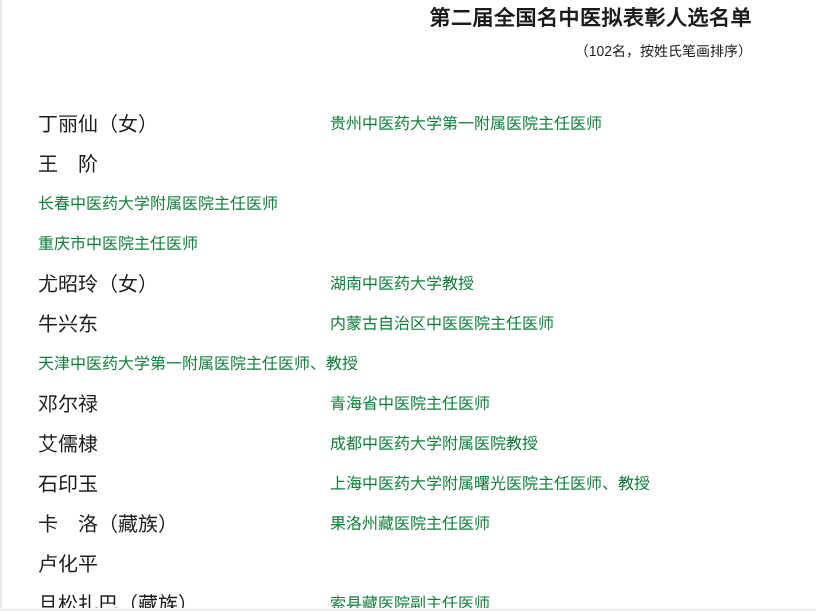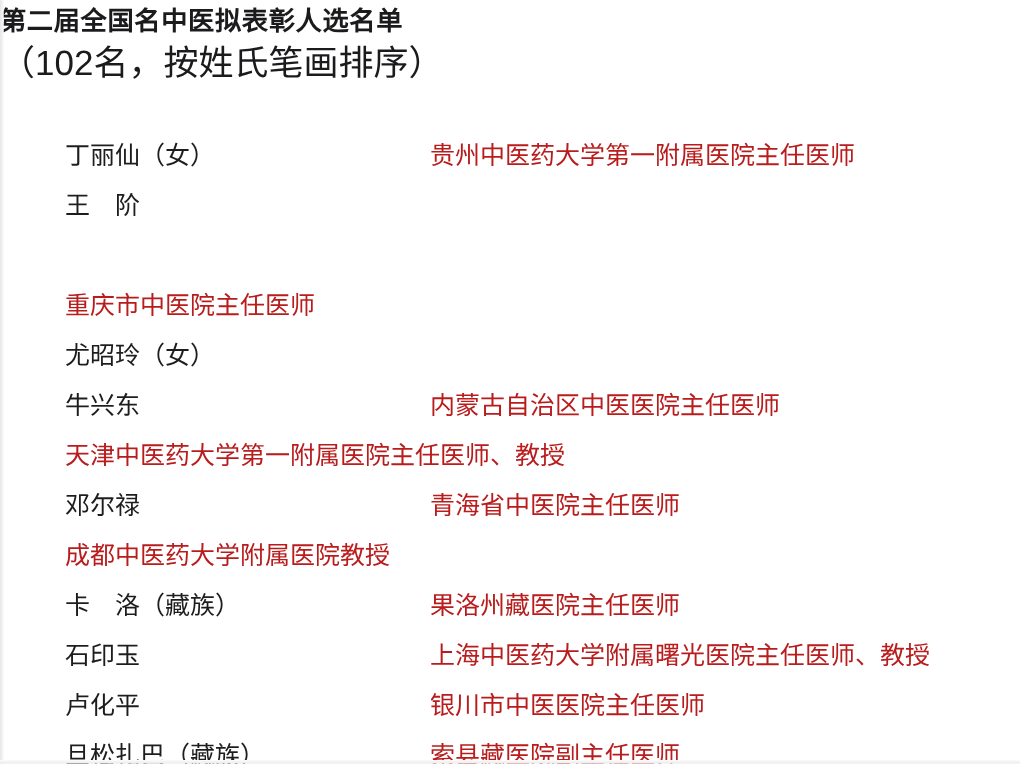--- a/index.html
+++ b/index.html
@@ -31,57 +31,57 @@
   }
   .page .edge-bottom {
     position: absolute;
     left: 0; bottom: 0;
     width: 816px; height: 3px;
     background: linear-gradient(to bottom, #fcfcfc, #e9e9e9);
   }
   .header {
     width: 752px;
     padding-top: 5px;
-    text-align: left;
+    text-align: right;
   }
   .doc-title {
     font-size: 21px;
     line-height: 26px;
     font-weight: 600;
     letter-spacing: 0.5px;
     color: #1b1b1d;
   }
   .doc-subtitle {
     margin-top: 7px;
-    font-size: 28px;
+    font-size: 14px;
     line-height: 26px;
     font-weight: 400;
     color: #1b1b1d;
   }
   .list {
     margin-top: 38px;
   }
   .row {
     display: flex;
     align-items: center;
     height: 40px;
-    padding-left: 52px;
+    padding-left: 38px;
     box-sizing: border-box;
   }
   .row .name {
     width: 292px;
     flex: 0 0 292px;
     font-size: 20px;
     white-space: pre;
     color: #1d1d1f;
   }
   .row .aff {
-    font-size: 20px;
+    font-size: 16px;
     white-space: pre;
-    color: #b91c1c;
+    color: #15803d;
   }
 </style>
 </head>
 <body>
 
 <div class="page">
   <div class="edge-left"></div>
 
   <div class="header">
     <div class="doc-title">第二届全国名中医拟表彰人选名单</div>
@@ -90,52 +90,54 @@
 
   <div class="list">
     <div class="row">
       <span class="name">丁丽仙（女）</span>
       <span class="aff">贵州中医药大学第一附属医院主任医师</span>
     </div>
     <div class="row">
       <span class="name">王　阶</span>
     </div>
     <div class="row">
+      <span class="aff">长春中医药大学附属医院主任医师</span>
     </div>
     <div class="row">
       <span class="aff">重庆市中医院主任医师</span>
     </div>
     <div class="row">
       <span class="name">尤昭玲（女）</span>
+      <span class="aff">湖南中医药大学教授</span>
     </div>
     <div class="row">
       <span class="name">牛兴东</span>
       <span class="aff">内蒙古自治区中医医院主任医师</span>
     </div>
     <div class="row">
       <span class="aff">天津中医药大学第一附属医院主任医师、教授</span>
     </div>
     <div class="row">
       <span class="name">邓尔禄</span>
       <span class="aff">青海省中医院主任医师</span>
     </div>
     <div class="row">
+      <span class="name">艾儒棣</span>
       <span class="aff">成都中医药大学附属医院教授</span>
+    </div>
+    <div class="row">
+      <span class="name">石印玉</span>
+      <span class="aff">上海中医药大学附属曙光医院主任医师、教授</span>
     </div>
     <div class="row">
       <span class="name">卡　洛（藏族）</span>
       <span class="aff">果洛州藏医院主任医师</span>
     </div>
     <div class="row">
-      <span class="name">石印玉</span>
-      <span class="aff">上海中医药大学附属曙光医院主任医师、教授</span>
-    </div>
-    <div class="row">
       <span class="name">卢化平</span>
-      <span class="aff">银川市中医医院主任医师</span>
     </div>
     <div class="row">
       <span class="name">旦松扎巴（藏族）</span>
       <span class="aff">索县藏医院副主任医师</span>
     </div>
   </div>
 
   <div class="edge-bottom"></div>
 </div>
 

